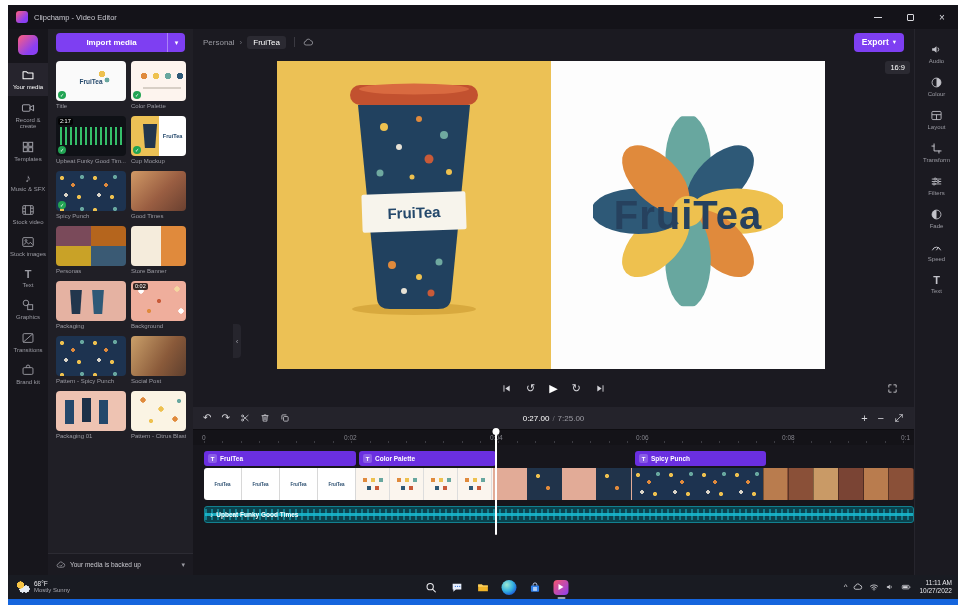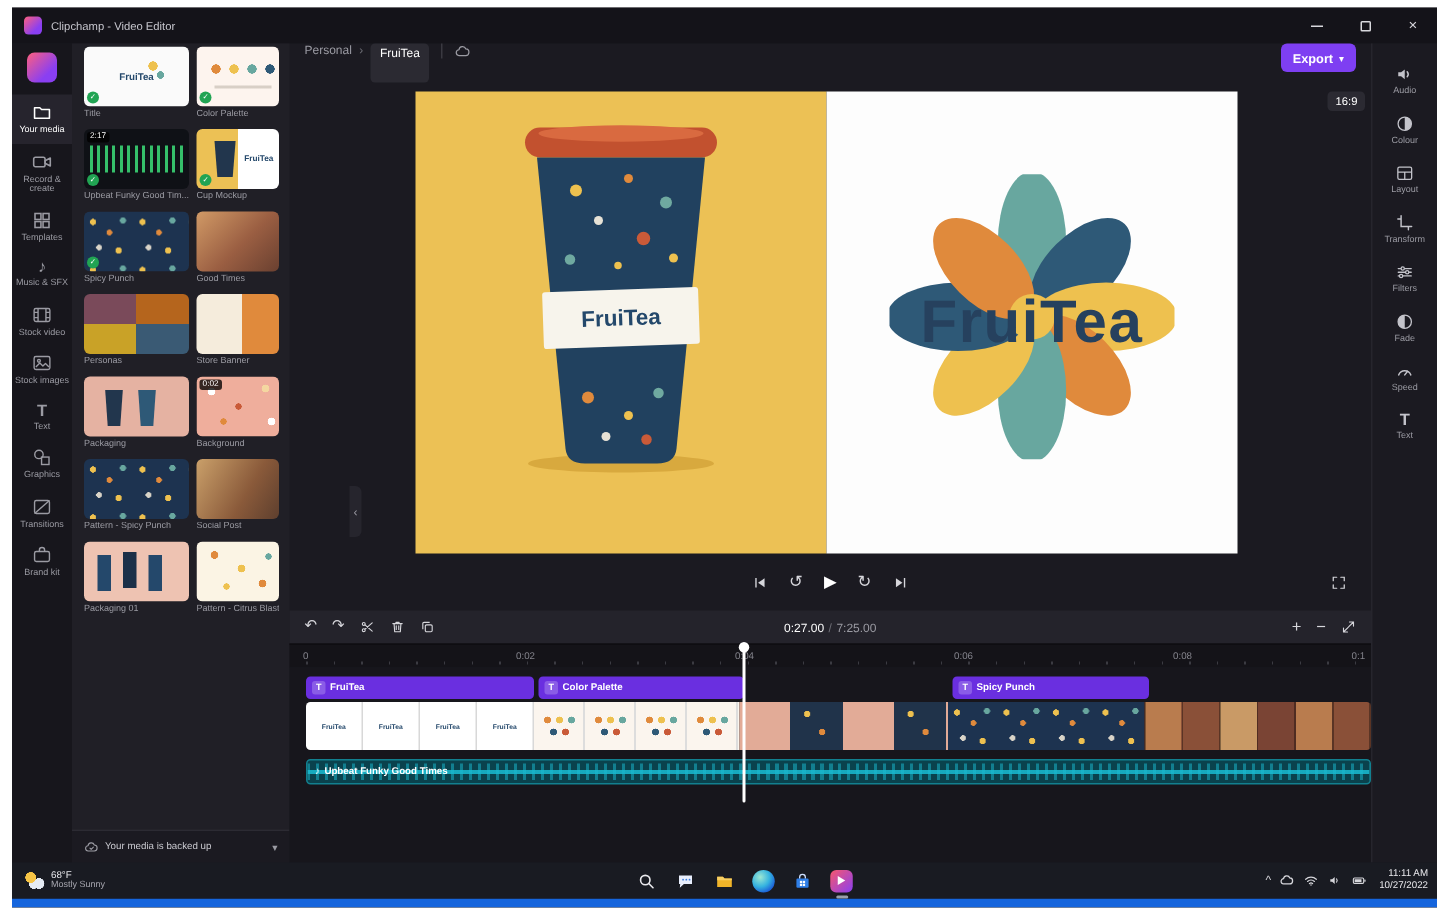--- a/index.html
+++ b/index.html
@@ -63,21 +63,21 @@
 .t12{background:linear-gradient(120deg,#caa06a,#8a5a3a 60%,#5e3f2e)}
 .t13{background-color:#eec3b2;background-image:linear-gradient(#24486b,#24486b),linear-gradient(#1c3048,#1c3048),linear-gradient(#24486b,#24486b);background-size:9px 24px;background-position:9px 9px,26px 7px,43px 9px;background-repeat:no-repeat}
 .t14{background-color:#fbf4e4;background-image:radial-gradient(circle at 12px 9px,#e08a3c 0 2.5px,transparent 2.7px),radial-gradient(circle at 30px 18px,#eec14f 0 2.5px,transparent 2.7px),radial-gradient(circle at 48px 10px,#68a79f 0 2px,transparent 2.2px),radial-gradient(circle at 20px 30px,#eec14f 0 2px,transparent 2.2px),radial-gradient(circle at 44px 28px,#e08a3c 0 2.5px,transparent 2.7px);background-repeat:no-repeat}
 .backup{margin-top:auto;height:22px;background:#1b1a21;border-top:1px solid #2c2b33;display:flex;align-items:center;gap:4px;padding:0 8px;color:#c9c9cf;font-size:6.5px}
 .backup svg{width:10px;height:10px;color:#9b9ba3}
 .bk-dd{margin-left:auto;color:#9b9ba3;font-size:7px}
 .collapse-tab{position:absolute;left:185px;top:295px;width:8px;height:34px;background:#26252d;border-radius:0 4px 4px 0;color:#9b9ba3;font-size:8px;display:flex;align-items:center;justify-content:center;z-index:5}
 
 
 .main{flex:1;position:relative;display:flex;flex-direction:column;min-width:0}
-.header{height:26px;display:flex;padding:0 10px;gap:5px}
+.header{height:26px;display:flex;align-items:center;padding:0 10px;gap:5px}
 .bc-root{font-size:8px;color:#9b9ba3}
 .bc-sep{font-size:8px;color:#6f6f77}
 .bc-chip{font-size:8px;color:#fff;background:#2b2a32;border-radius:3px;padding:2px 6px}
 .bc-div{width:1px;height:10px;background:#3a3941;margin:0 3px}
 .bc-cloud{color:#9b9ba3}
 .bc-cloud svg{width:11px;height:11px}
 .btn-export{margin-left:auto;height:19px;background:#7e3ff2;border:none;border-radius:4px;color:#fff;font-size:8.5px;font-weight:bold;padding:0 8px;display:flex;align-items:center;gap:4px;cursor:pointer}
 .btn-export .dd{font-size:6.5px}
 
 .stage{position:relative;height:352px}
@@ -244,20 +244,24 @@
       <div class="rail-item">
         <svg viewBox="0 0 24 24" fill="none" stroke="currentColor" stroke-width="1.6">
             <rect x="3.5" y="8" width="17" height="11.5" rx="2"></rect>
             <path d="M9 8V6.5a3 3 0 016 0V8"></path>
           </svg>
         <span class="ritxt">Brand kit</span>
       </div>
     </nav>
 
     <aside class="panel">
+      <div class="import-row">
+        <button class="btn-import">Import media</button>
+        <button class="btn-import-dd">▾</button>
+      </div>
       <div class="grid">
         <figure class="thumb">
           <div class="pic t1">
               <span class="chk">✓</span>
               <span class="mini">FruiTea</span>
             </div>
           <figcaption>Title</figcaption>
         </figure>
         <figure class="thumb">
           <div class="pic t2">

